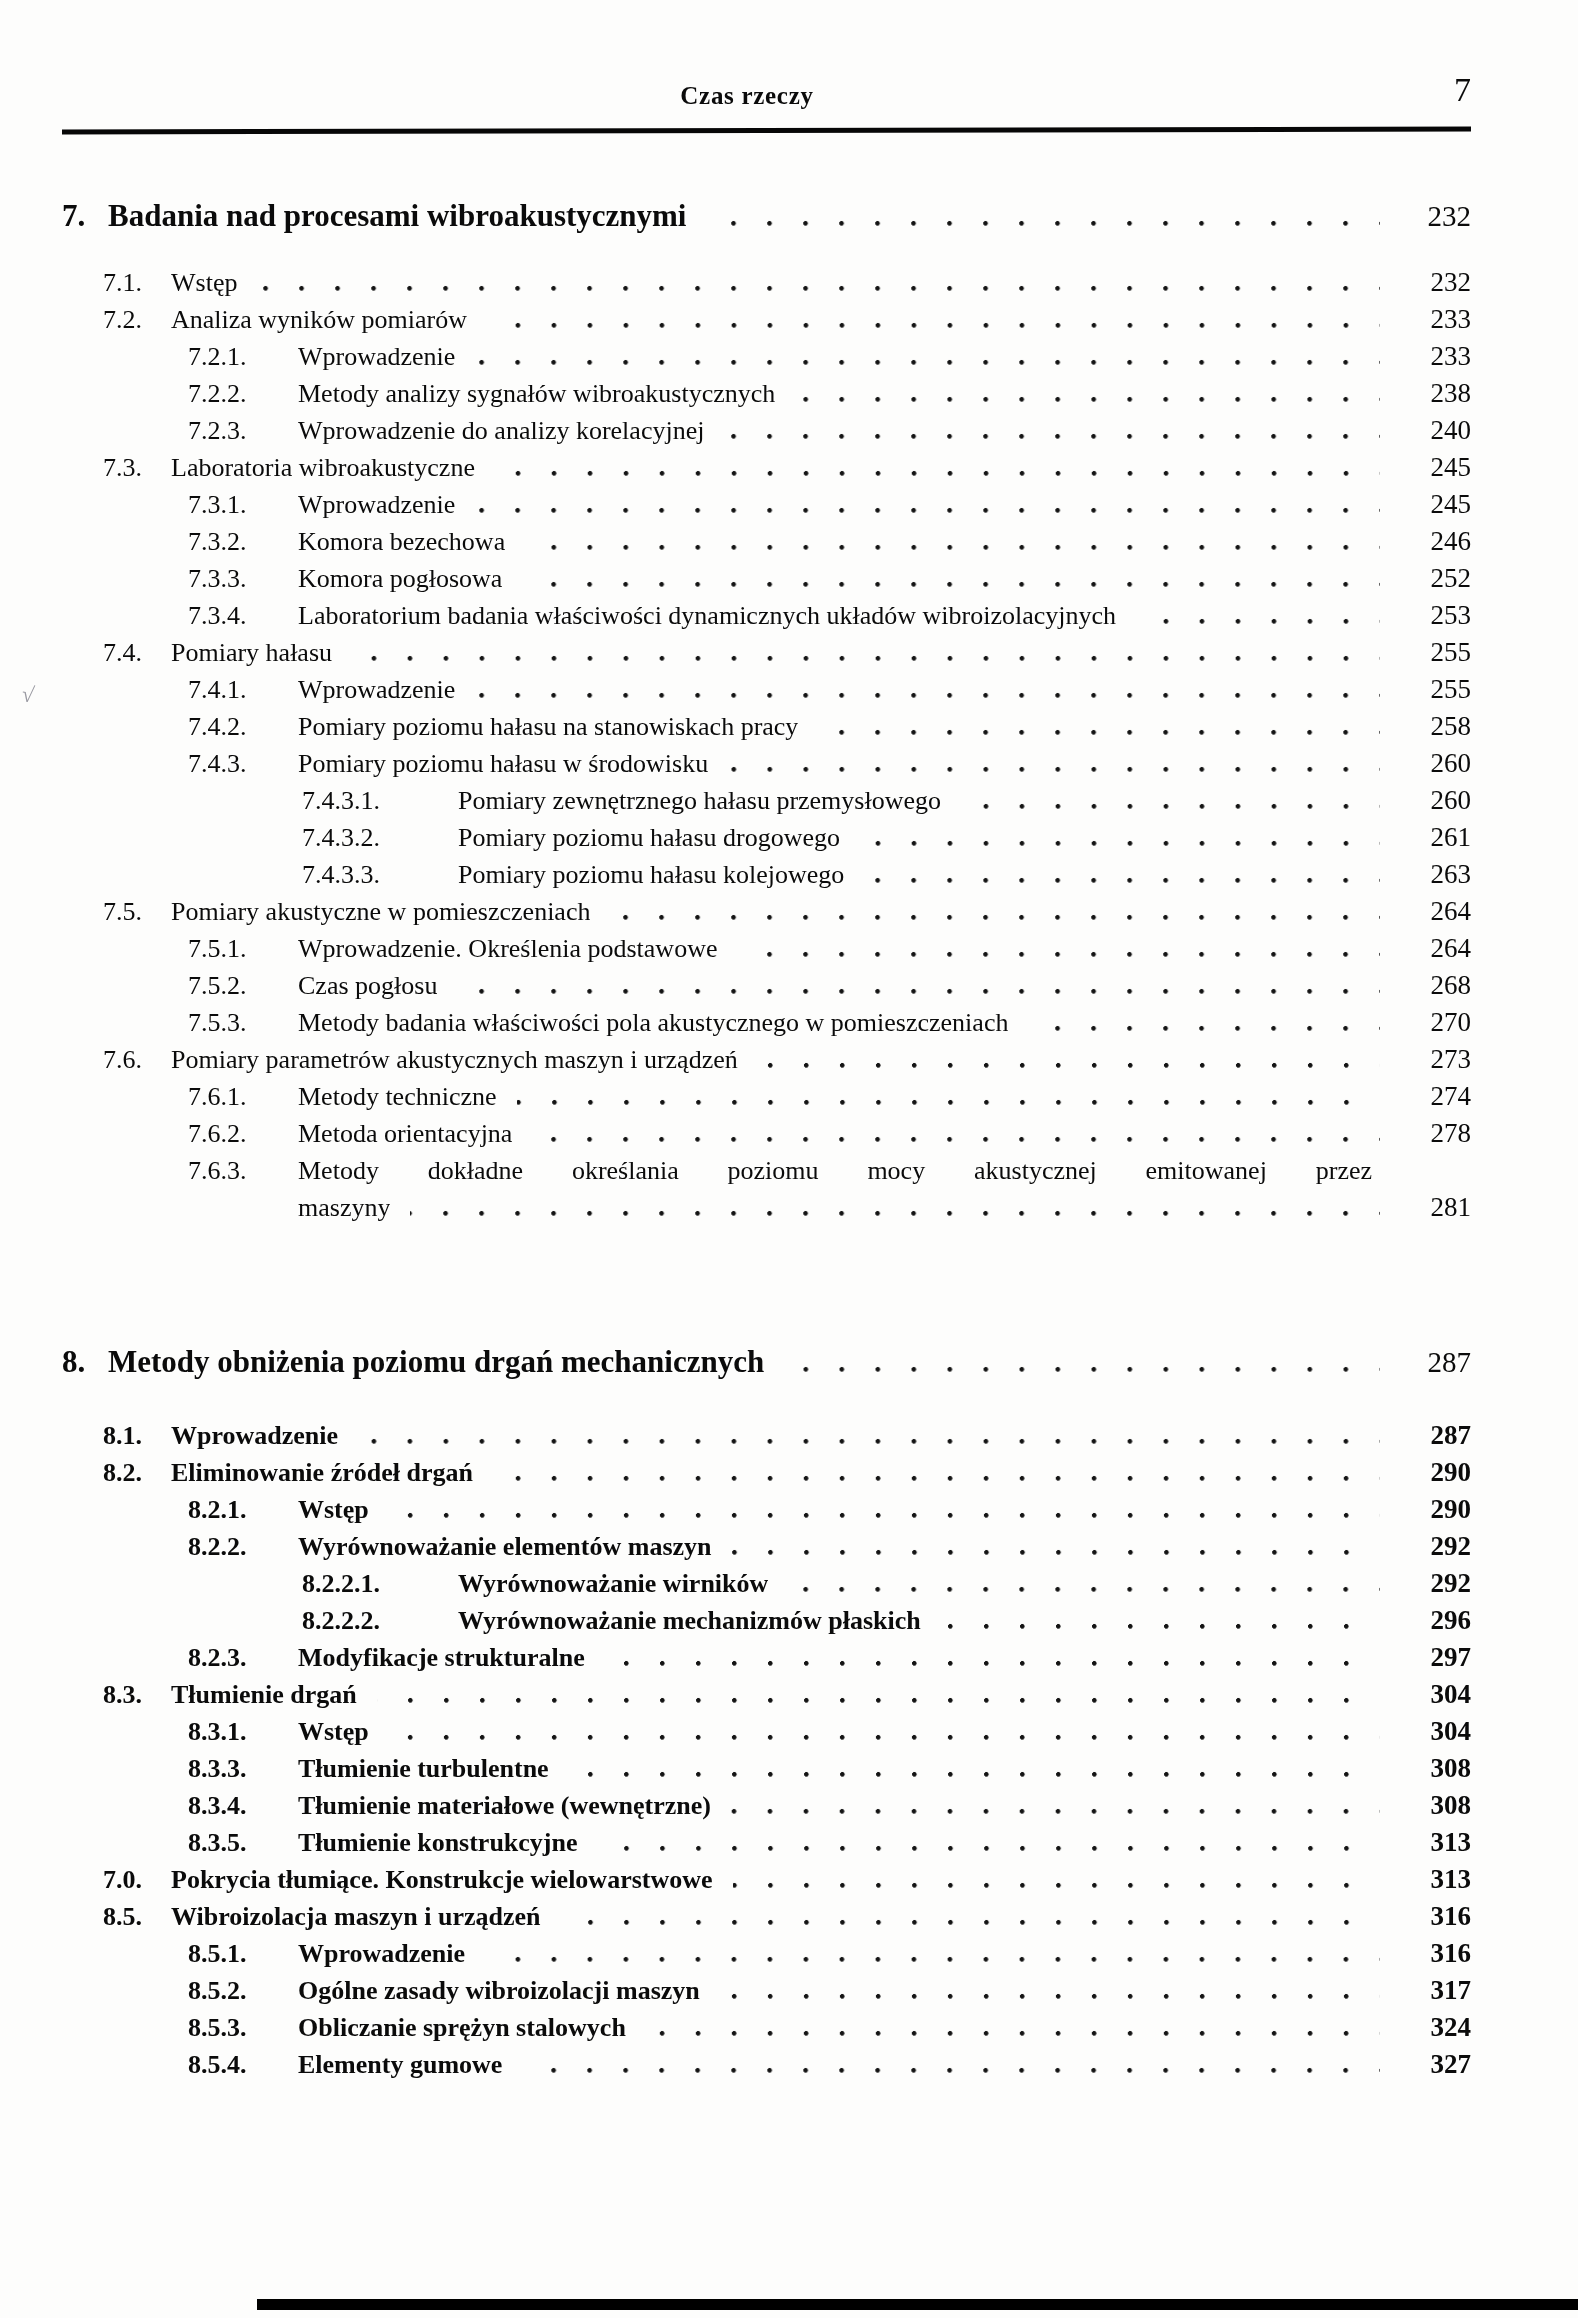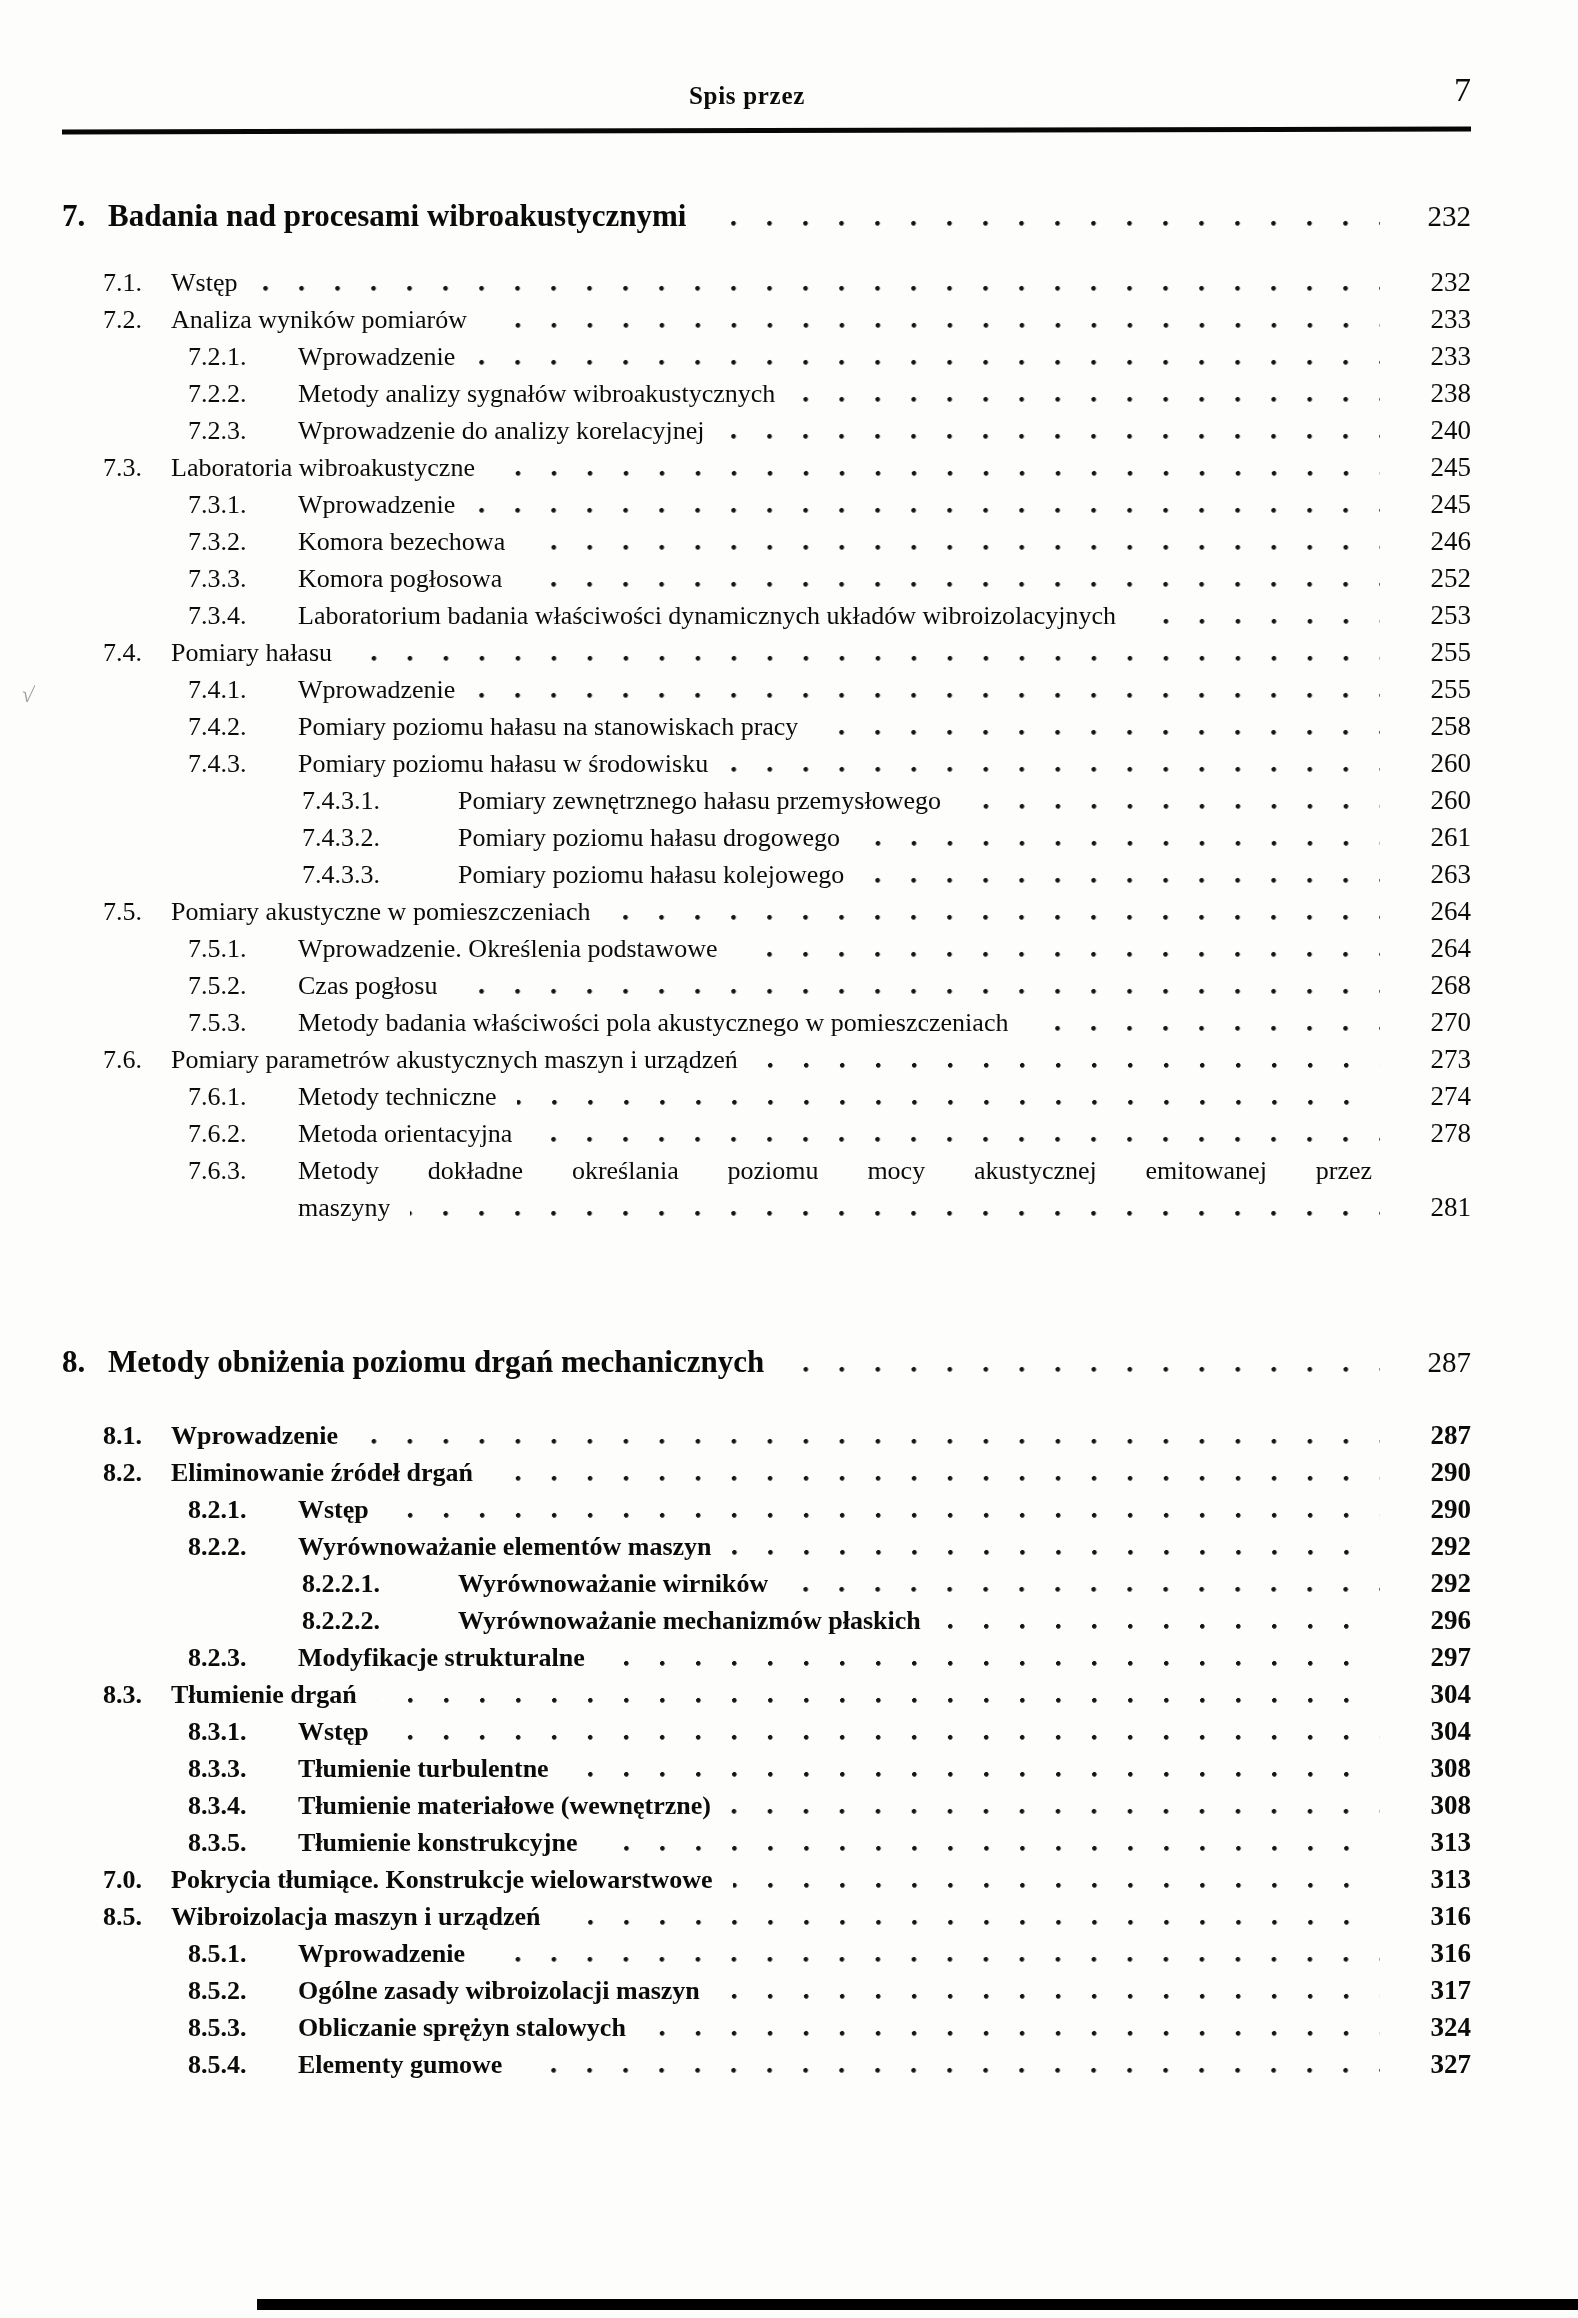--- a/index.html
+++ b/index.html
@@ -68,21 +68,21 @@
   .bottom-bar { position:absolute; left:257px; right:0; bottom:9.2px; height:11px; background:#000; }
 </style>
 </head>
 <body>
 
 <div class="page">
   <div class="inner">
 
     <header class="page-header">
       <div class="header-row">
-        <span class="header-title">Spis przez</span>
+        <span class="header-title">Czas rzeczy</span>
         <span class="header-page">7</span>
       </div>
       <div class="rule"></div>
     </header>
 
     <div class="toc">
   <section class="chapter chapter-7">
     <div class="chapter-row">
       <span class="ch-num">7.</span>
       <span class="ch-title">Badania nad procesami wibroakustycznymi</span>

